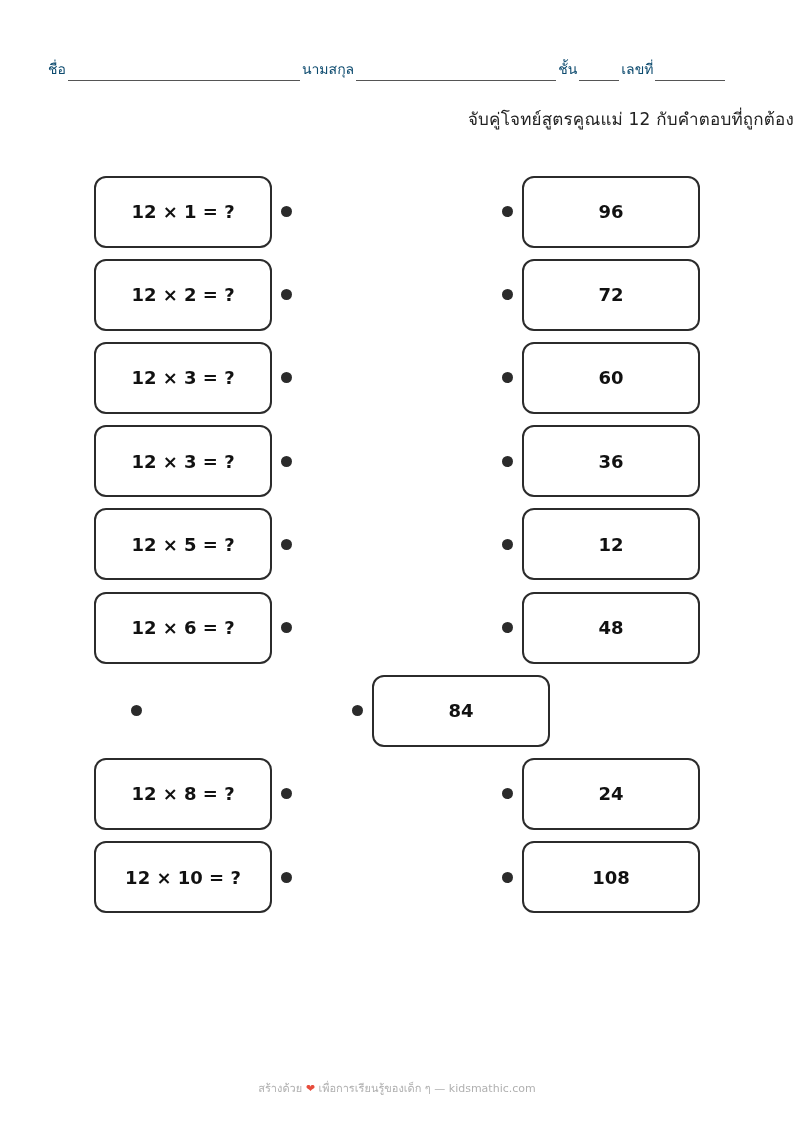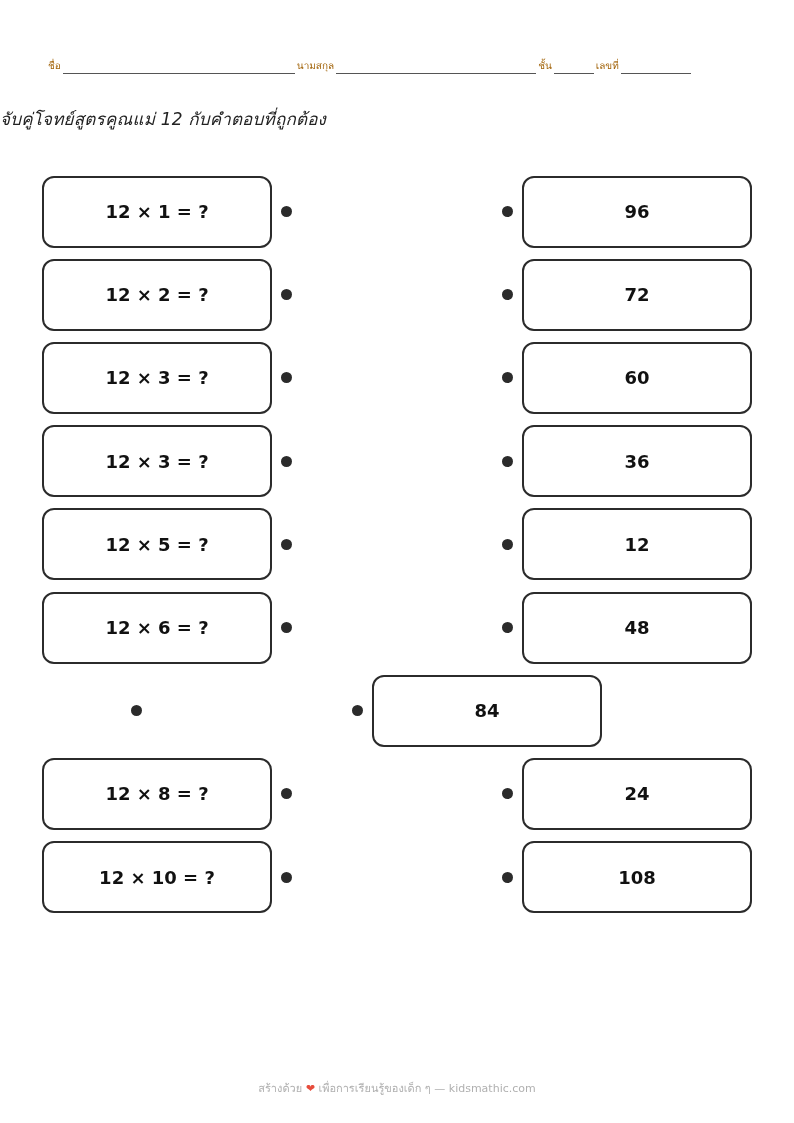--- a/index.html
+++ b/index.html
@@ -30,45 +30,44 @@
     top: 58px;
     left: 48px;
     right: 48px;
     display: flex;
     align-items: flex-end;
     font-size: 14px;
     color: #3a3a3a;
     white-space: nowrap;
   }
   .name-label {
-    font-size: 10px;
-    color: #a16207;
+    font-size: 14px;
+    color: #0c4a6e;
     padding-bottom: 1px;
   }
   .rule {
     border-bottom: 1px solid #555;
     height: 14px;
     margin: 0 2px;
   }
   .rule.r1 { width: 232px; }
   .rule.r2 { width: 200px; }
   .rule.r3 { width: 40px; }
   .rule.r4 { width: 70px; }
 
   
   .title {
     position: absolute;
     top: 105px;
     left: 0;
     width: 794px;
-    text-align: left;
+    text-align: right;
     font-size: 17px;
     color: #222;
     letter-spacing: 0.2px;
-    font-style: italic;
   }
 
   
   .match-area {
     position: absolute;
     top: 170px;
     left: 0;
     width: 794px;
   }
   .match-row {
@@ -92,21 +91,21 @@
     box-sizing: border-box;
   }
   .col-right {
     width: 300px;
     display: flex;
     align-items: center;
     justify-content: flex-start;
   }
 
   .card {
-    width: 230px;
+    width: 178px;
     height: 72px;
     border: 2px solid #2b2b2b;
     border-radius: 12px;
     background: #fff;
     display: flex;
     align-items: center;
     justify-content: center;
     font-size: 18px;
     font-weight: bold;
     color: #111;

